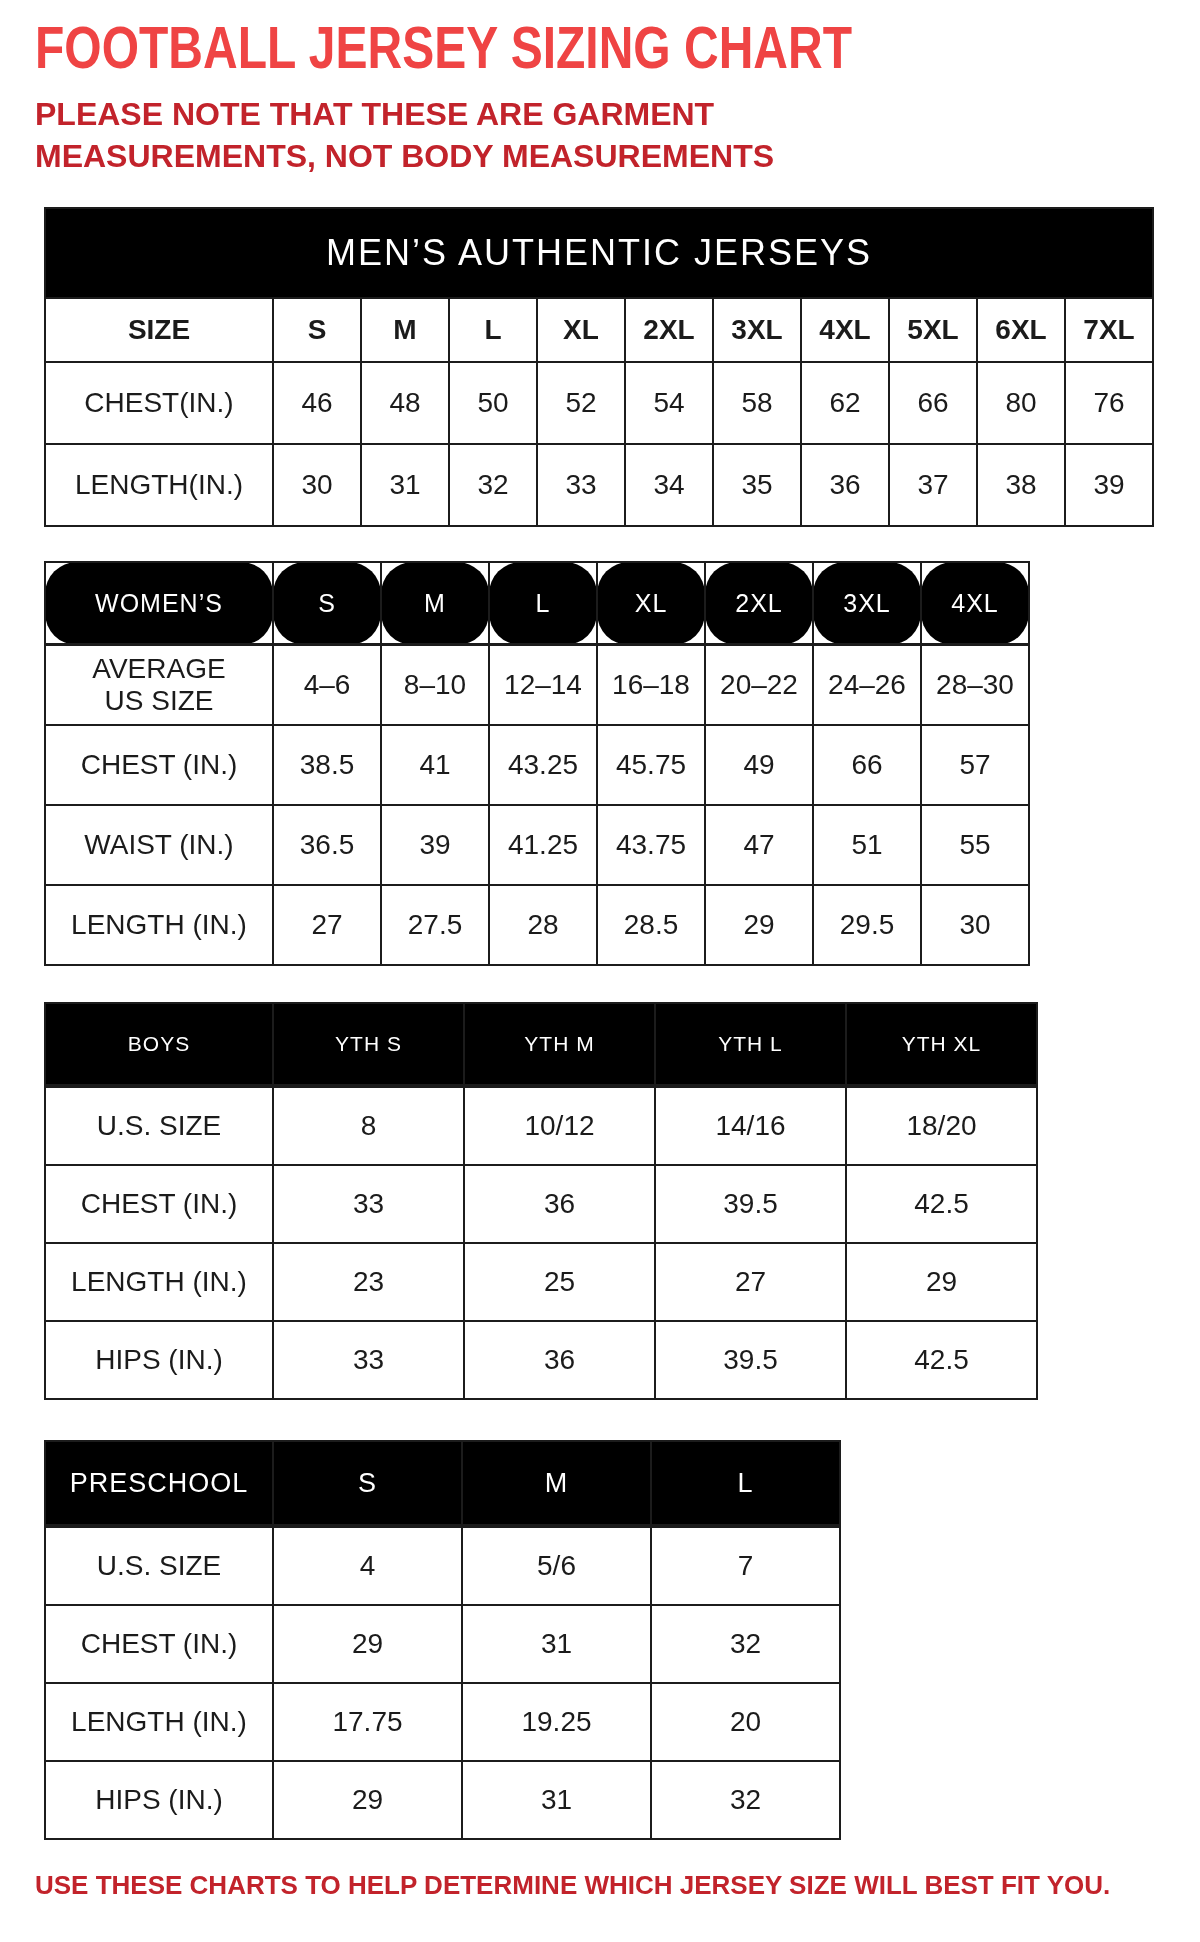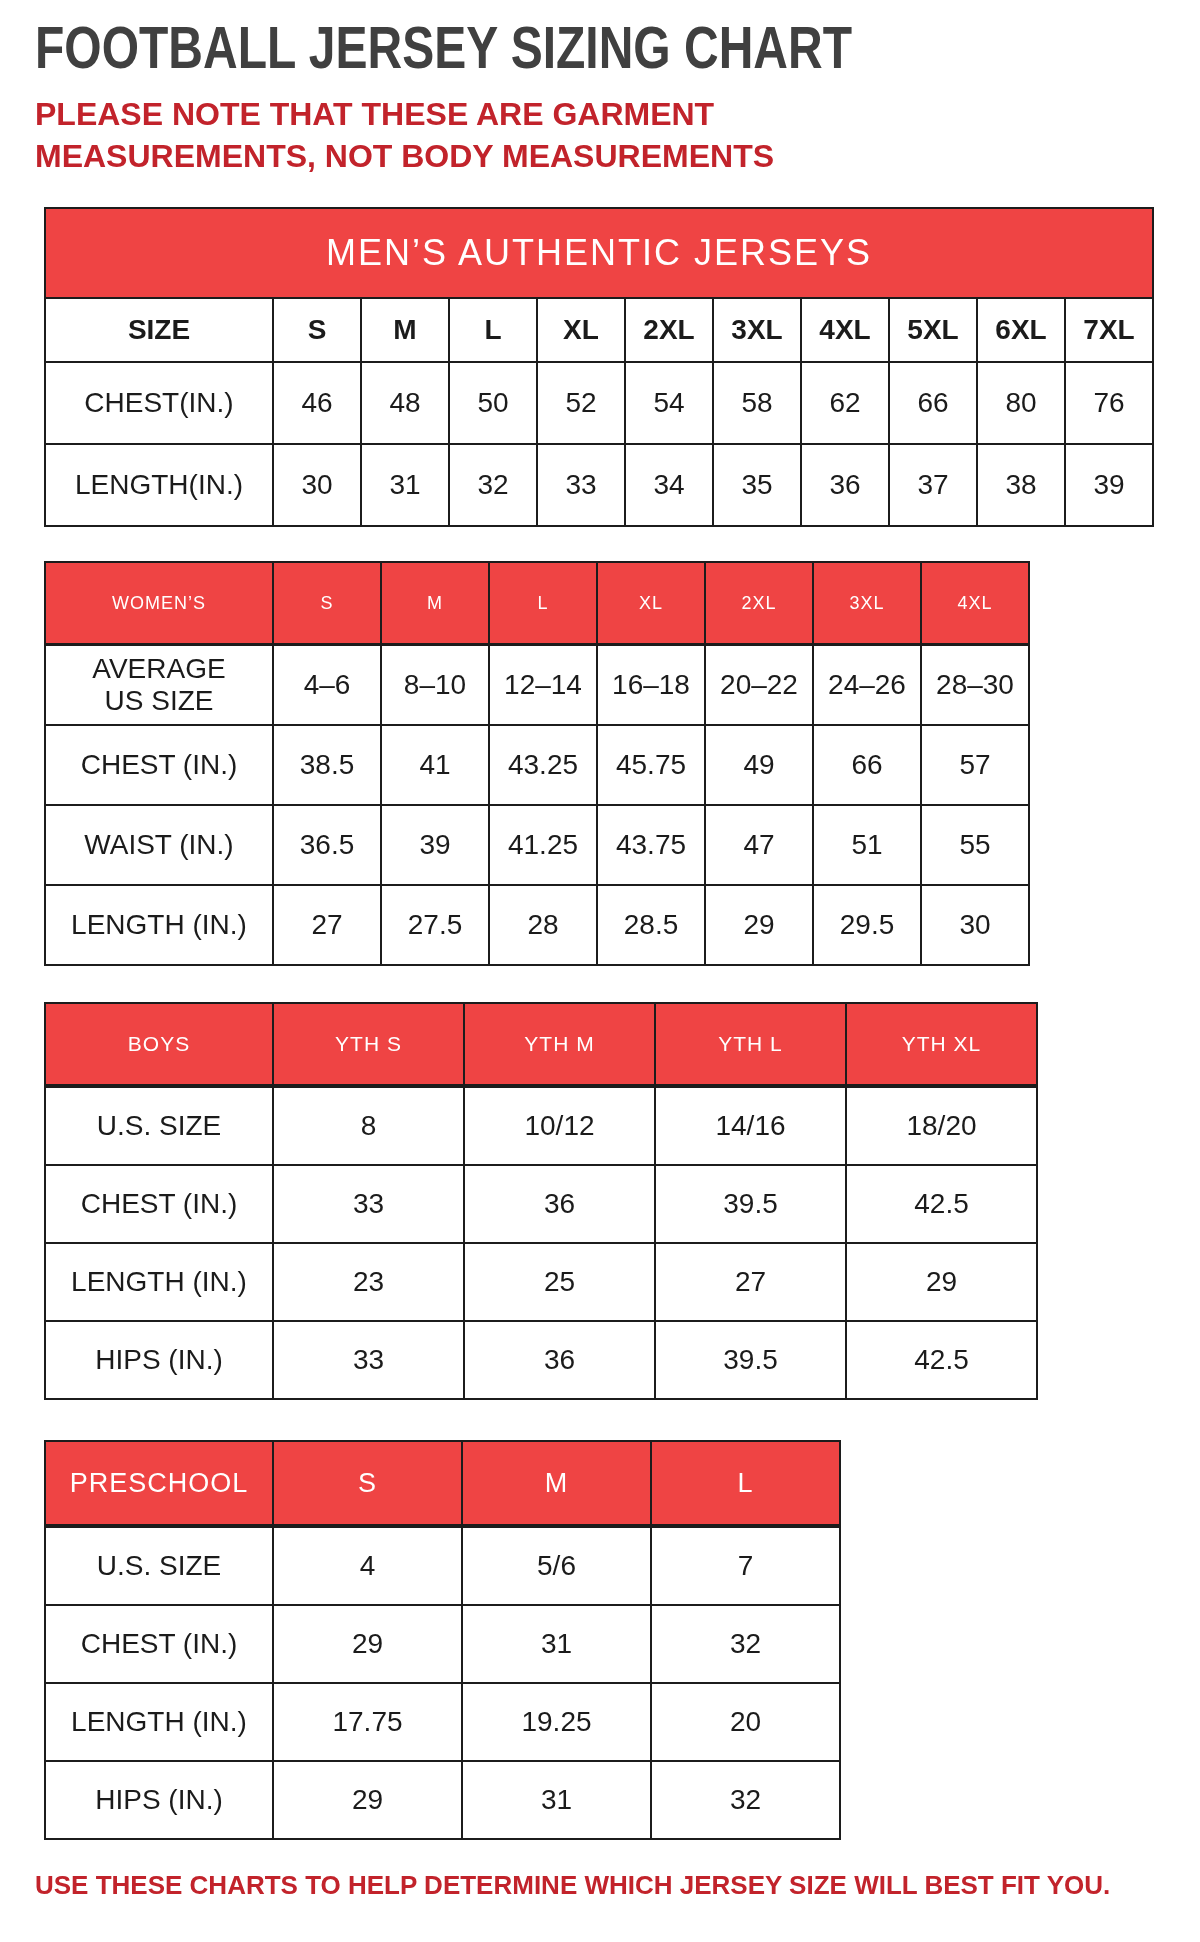--- a/index.html
+++ b/index.html
@@ -1,41 +1,41 @@
 <!DOCTYPE html>
 <html><head>
 <meta charset="utf-8">
 <style>
   html,body{margin:0;padding:0;background:#ffffff;}
   body{width:1200px;font-family:"Liberation Sans","DejaVu Sans",sans-serif;color:#1b1b1b;}
   .page{position:relative;width:1200px;min-height:1942px;overflow:hidden;}
 
-  h1.title{margin:16px 0 0 35px;font-size:60px;line-height:1.05;color:#404040;white-space:nowrap;}
+  h1.title{margin:16px 0 0 35px;font-size:60px;line-height:1.05;color:#ef4444;white-space:nowrap;}
   h1.title .condensed{display:inline-block;transform:scaleX(0.8);transform-origin:0 50%;
     font-weight:800;letter-spacing:0px;}
 
   p.note{margin:14px 0 0 35px;max-width:900px;font-size:32px;line-height:1.32;
     font-weight:700;color:#c2232b;}
 
   table.tbl{border-collapse:collapse;table-layout:fixed;margin-left:44px;}
   table.tbl th,table.tbl td{border:2px solid #1c1c1c;text-align:center;vertical-align:middle;
     padding:0 4px;font-weight:400;}
   table.tbl td{font-size:28px;}
-  .gray{background:#ef4444;color:#ffffff;}
+  .gray{background:#000000;color:#ffffff;}
   td.lbl{white-space:pre-line;line-height:1.15;}
 
   
   table.mens{margin-top:30px;}
   table.mens thead th{height:88px;font-size:36px;letter-spacing:2px;border-bottom-width:2px;}
   table.mens td{height:80px;}
   table.mens tr.r-first td{height:62px;font-weight:bold;}
 
   
   table.womens{margin-top:34px;}
-  table.womens thead th{height:80px;font-size:18px;letter-spacing:1px;border-bottom-width:3px;}
+  table.womens thead th{height:80px;font-size:25px;letter-spacing:1px;border-bottom-width:3px;border-radius:32px;}
   table.womens td{height:78px;}
 
   
   table.boys{margin-top:36px;}
   table.boys thead th{height:80px;font-size:21px;letter-spacing:1px;border-bottom-width:4px;}
   table.boys td{height:76px;}
 
   
   table.preschool{margin-top:40px;}
   table.preschool thead th{height:82px;font-size:27px;letter-spacing:1px;border-bottom-width:4px;}

